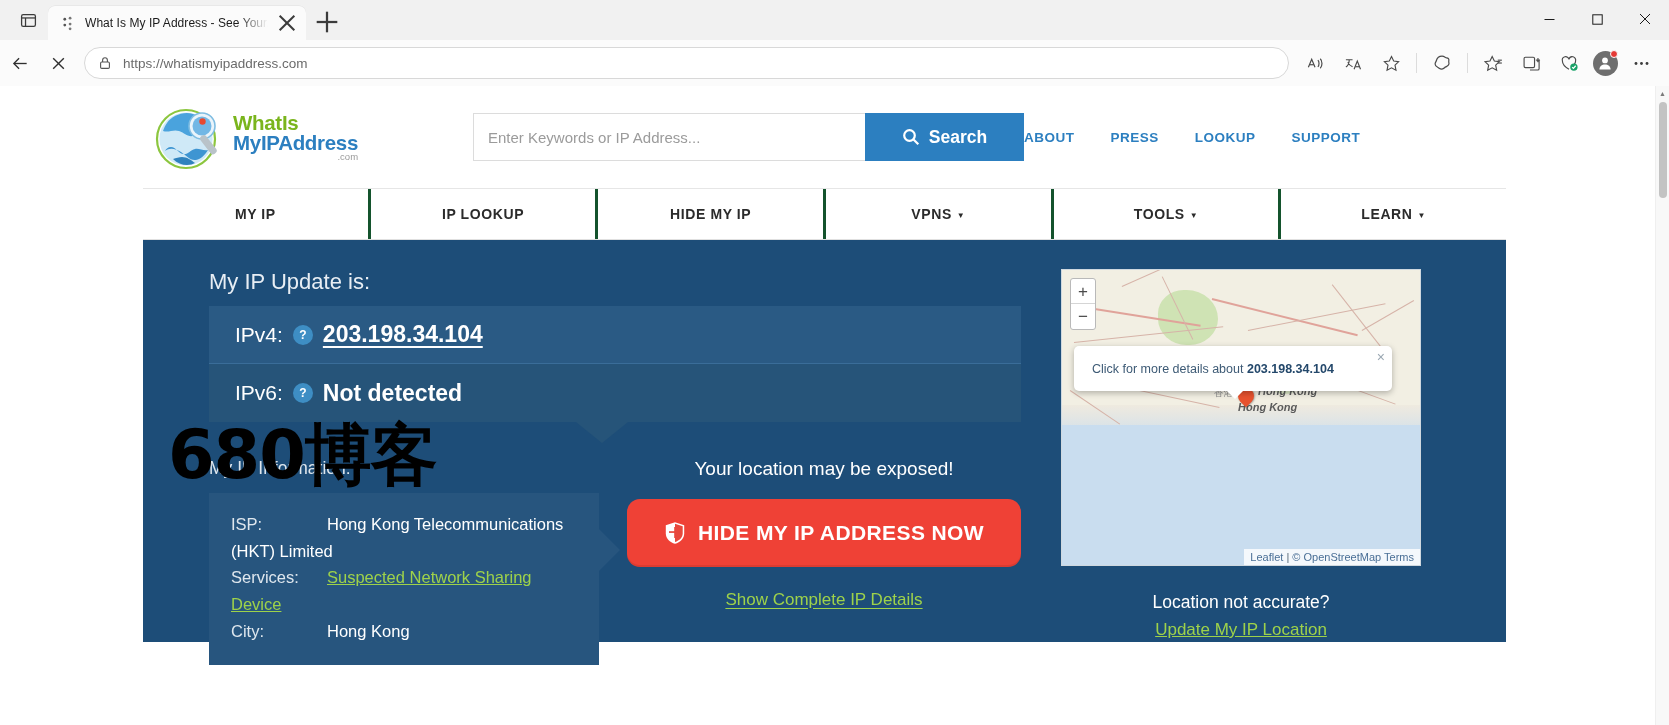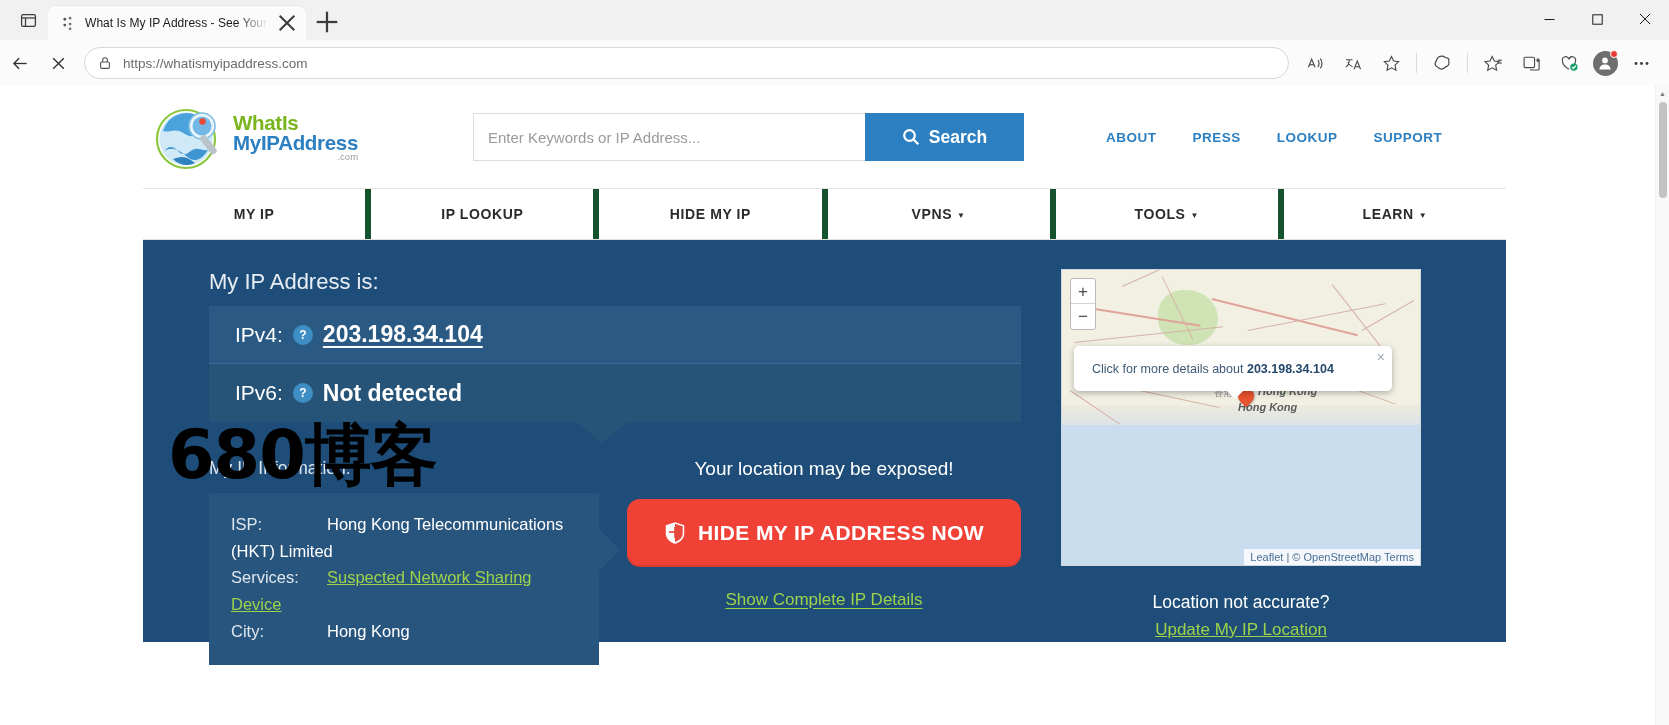--- a/index.html
+++ b/index.html
@@ -104,36 +104,36 @@
     width: 392px; height: 48px; border: 1px solid #dcdcdc; border-right: none;
     background: #fff; font-size: 15px; color: #8a8a8a; padding: 0 14px;
     font-family: "Liberation Sans", sans-serif;
   }
   .search-input::placeholder { color: #9b9b9b; }
   .search-btn {
     width: 159px; height: 48px; background: #2c7fc0; border: none; color: #fff;
     font-size: 17.5px; font-weight: 700; display: flex; align-items: center;
     justify-content: center; gap: 9px; font-family: "Liberation Sans", sans-serif;
   }
-  .topnav { display: flex; gap: 36px; margin-left: 82px; }
+  .topnav { display: flex; gap: 36px; }
   .topnav a {
     font-size: 13.5px; font-weight: 700; color: #2c7fc0; letter-spacing: 0.5px;
     text-decoration: none;
   }
 
   
   .mainnav {
     margin-left: 143px; width: 1363px; height: 52px; background: #fff;
     border-top: 1px solid #e6e6e6; border-bottom: 1px solid #e0e0e0;
     display: flex;
   }
   .mainnav .item {
     flex: 1; display: flex; align-items: center; justify-content: center;
     font-size: 14px; font-weight: 700; color: #2b2b2b; letter-spacing: 0.6px;
-    border-right: 6px solid #14532d; gap: 5px;
+    border-right: 3px solid #14532d; gap: 5px;
   }
   .mainnav .item:last-child { border-right: none; }
   .caret { font-size: 8px; color: #2b2b2b; position: relative; top: 1px; }
 
   
   .hero {
     margin-left: 143px; width: 1363px; background: #1d4d78; position: relative;
     height: 402px; padding-top: 29px;
   }
   .hero-inner { display: flex; padding-left: 66px; padding-right: 60px; gap: 40px; }
@@ -467,21 +467,21 @@
         </div>
         <div class="item">
           <span>LEARN</span>
           <span class="caret">▼</span>
         </div>
       </div>
 
       <div class="hero">
         <div class="hero-inner">
           <div class="hero-left">
-            <div class="hero-title">My IP Address is:</div>
+            <div class="hero-title">My IP Update is:</div>
 
             <div class="ip-row">
               <span class="ip-label">IPv4:</span>
               <span class="qmark">?</span>
               <span class="ip-value">203.198.34.104</span>
             </div>
 
             <div class="ip-row second">
               <span class="ip-label">IPv6:</span>
               <span class="qmark">?</span>

